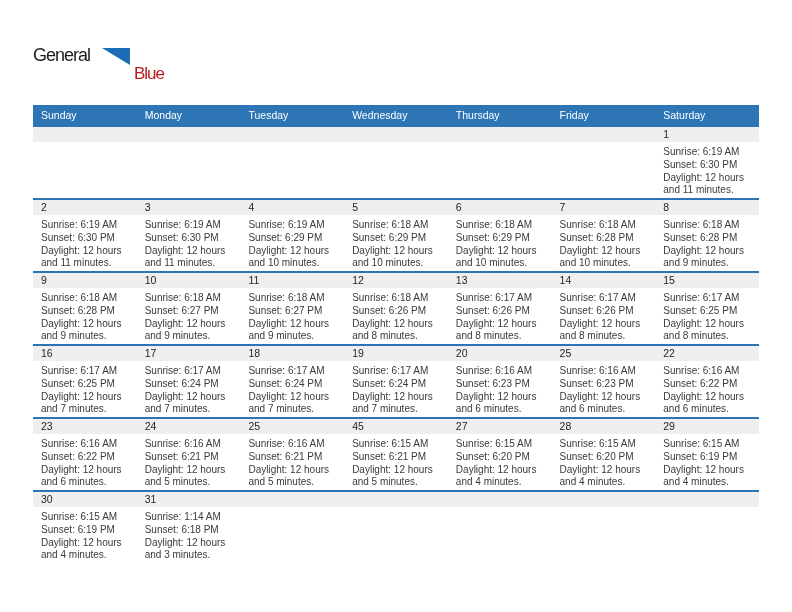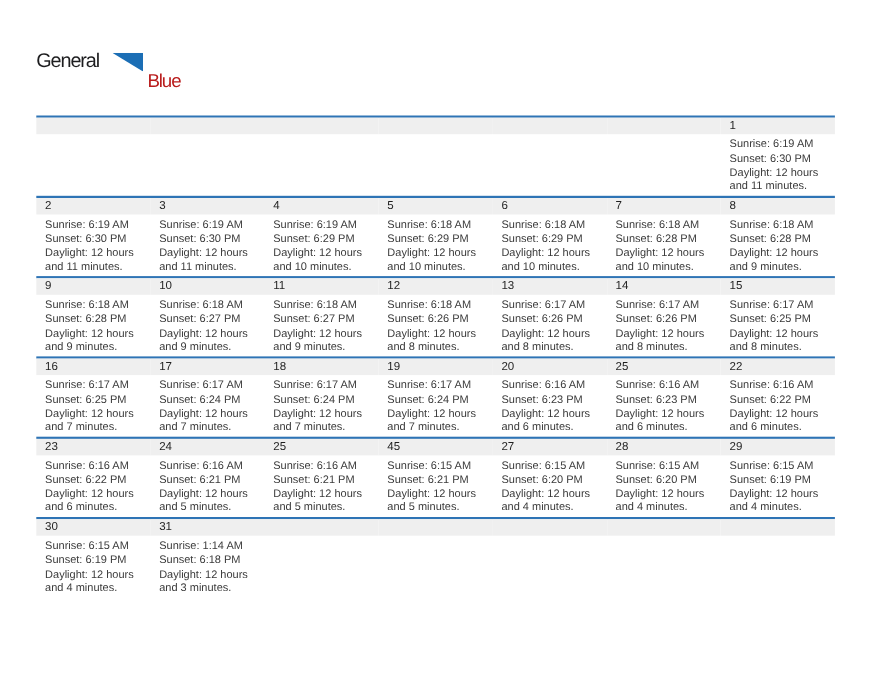--- a/index.html
+++ b/index.html
@@ -36,20 +36,29 @@
   <div class="logo">
     <span class="logo-general">General</span>
     <span class="logo-triangle"></span>
     <span class="logo-blue">Blue</span>
   </div>
 
   <div class="titles">
   </div>
 
   <div class="calendar">
+    <div class="weekday-row" id="weekday-row">
+        <div class="weekday">Sunday</div>
+        <div class="weekday">Monday</div>
+        <div class="weekday">Tuesday</div>
+        <div class="weekday">Wednesday</div>
+        <div class="weekday">Thursday</div>
+        <div class="weekday">Friday</div>
+        <div class="weekday">Saturday</div>
+      </div>
     <div id="weeks">
         <div class="week">
           <div class="cell">
             <div class="daynum"></div>
             <div class="cellbody"></div>
           </div>
           <div class="cell">
             <div class="daynum"></div>
             <div class="cellbody"></div>
           </div>

